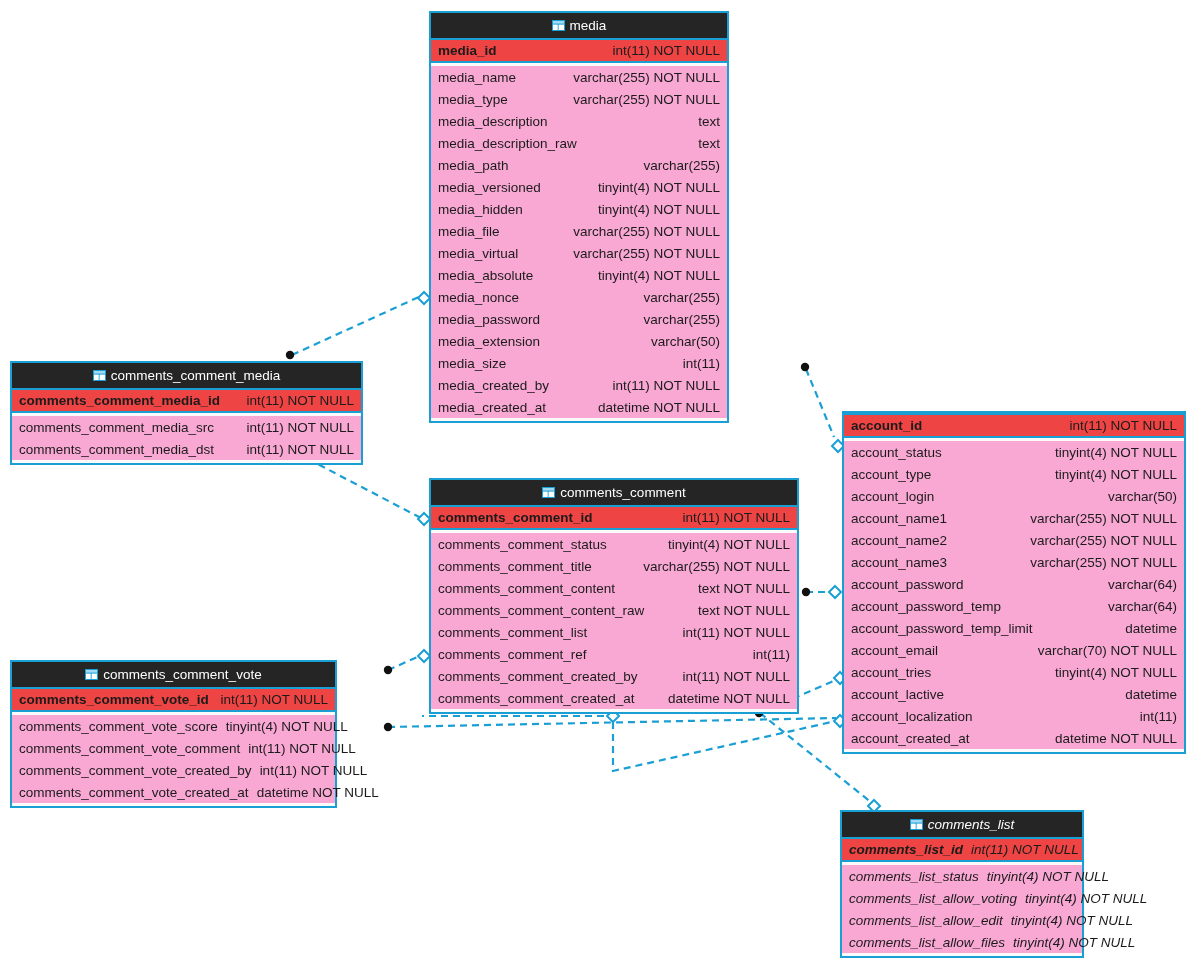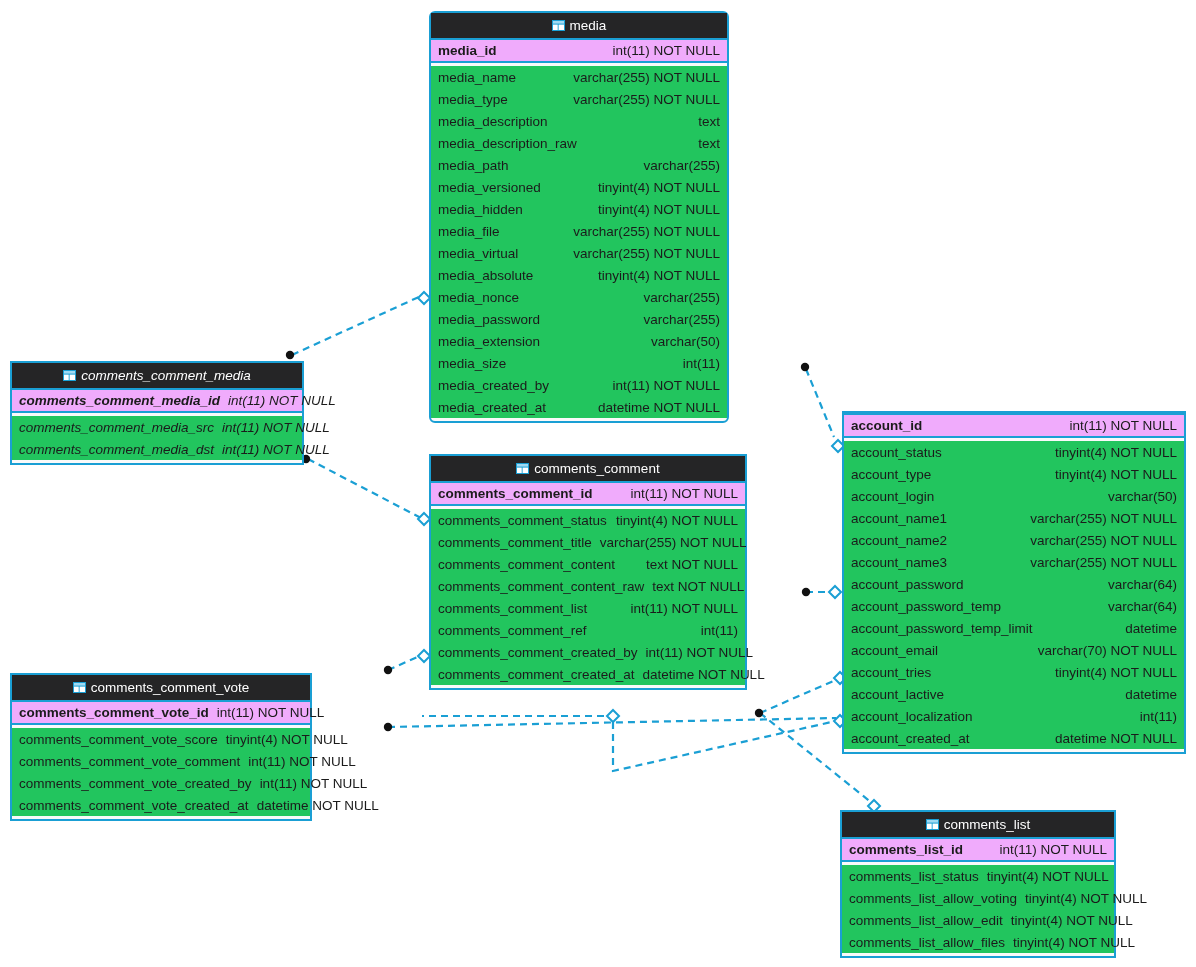--- a/index.html
+++ b/index.html
@@ -42,31 +42,31 @@
     border-top:2px solid #1a9fd4;
     border-bottom:2px solid #1a9fd4;
     height:25px;
     display:flex;
     align-items:center;
     padding:0 7px;
     box-sizing:border-box;
     font-weight:bold;
     font-size:13.5px;
     color:#1b1b1b;
-    background:#f0abfc;
+    background:#ef4444;
   }
   .col-row{
     height:22px;
     display:flex;
     align-items:center;
     padding:0 7px;
     box-sizing:border-box;
     font-size:13.5px;
     color:#1b1b1b;
-    background:#22c55e;
+    background:#f9a8d4;
   }
   .col-name{flex:0 0 auto;white-space:nowrap;}
   .col-spacer{flex:1 1 auto;min-width:8px;}
   .col-type{flex:0 0 auto;white-space:nowrap;text-align:center;}
   .cols-wrap{padding:3px 0 3px 0;}
   .pk-row .col-type{font-weight:normal;}
 </style>
 </head>
 <body>
 
@@ -111,21 +111,21 @@
       <polygon points="424,513 430,519 424,525 418,519"></polygon>
       <polygon points="424,650 430,656 424,662 418,656"></polygon>
       <polygon points="835,586 841,592 835,598 829,592"></polygon>
       <polygon points="840,672 846,678 840,684 834,678"></polygon>
       <polygon points="840,715 846,721 840,727 834,721"></polygon>
       <polygon points="874,800 880,806 874,812 868,806"></polygon>
       <polygon points="613,710 619,716 613,722 607,716"></polygon>
     </g>
   </svg>
 
-<div class="table-box" style="left: 429px; top: 11px; width: 300px; border-radius: 6px;">
+<div class="table-box" style="left: 429px; top: 11px; width: 300px;">
       <div class="tbl-header"><span class="tbl-icon"><svg width="13" height="11" viewBox="0 0 13 11">
             <rect x="0" y="0" width="13" height="11" fill="#1a9fd4"></rect>
             <rect x="1" y="1" width="11" height="2.6" fill="#9fd9f2"></rect>
             <rect x="1" y="4.6" width="4.7" height="5.4" fill="#ffffff"></rect>
             <rect x="6.6" y="4.6" width="5.4" height="5.4" fill="#ffffff"></rect>
           </svg></span><span>media</span></div>
       <div class="pk-row">
         <span class="col-name">media_id</span>
         <span class="col-spacer"></span>
         <span class="col-type">int(11) NOT NULL</span>
@@ -206,21 +206,21 @@
           <span class="col-spacer"></span>
           <span class="col-type">int(11) NOT NULL</span>
         </div>
         <div class="col-row">
           <span class="col-name">media_created_at</span>
           <span class="col-spacer"></span>
           <span class="col-type">datetime NOT NULL</span>
         </div>
       </div>
     </div>
-    <div class="table-box" style="left: 10px; top: 361px; width: 294px; font-style: italic;">
+    <div class="table-box" style="left: 10px; top: 361px; width: 353px;">
       <div class="tbl-header"><span class="tbl-icon"><svg width="13" height="11" viewBox="0 0 13 11">
             <rect x="0" y="0" width="13" height="11" fill="#1a9fd4"></rect>
             <rect x="1" y="1" width="11" height="2.6" fill="#9fd9f2"></rect>
             <rect x="1" y="4.6" width="4.7" height="5.4" fill="#ffffff"></rect>
             <rect x="6.6" y="4.6" width="5.4" height="5.4" fill="#ffffff"></rect>
           </svg></span><span>comments_comment_media</span></div>
       <div class="pk-row">
         <span class="col-name">comments_comment_media_id</span>
         <span class="col-spacer"></span>
         <span class="col-type">int(11) NOT NULL</span>
@@ -231,21 +231,21 @@
           <span class="col-spacer"></span>
           <span class="col-type">int(11) NOT NULL</span>
         </div>
         <div class="col-row">
           <span class="col-name">comments_comment_media_dst</span>
           <span class="col-spacer"></span>
           <span class="col-type">int(11) NOT NULL</span>
         </div>
       </div>
     </div>
-    <div class="table-box" style="left: 429px; top: 454px; width: 318px;">
+    <div class="table-box" style="left: 429px; top: 478px; width: 370px;">
       <div class="tbl-header"><span class="tbl-icon"><svg width="13" height="11" viewBox="0 0 13 11">
             <rect x="0" y="0" width="13" height="11" fill="#1a9fd4"></rect>
             <rect x="1" y="1" width="11" height="2.6" fill="#9fd9f2"></rect>
             <rect x="1" y="4.6" width="4.7" height="5.4" fill="#ffffff"></rect>
             <rect x="6.6" y="4.6" width="5.4" height="5.4" fill="#ffffff"></rect>
           </svg></span><span>comments_comment</span></div>
       <div class="pk-row">
         <span class="col-name">comments_comment_id</span>
         <span class="col-spacer"></span>
         <span class="col-type">int(11) NOT NULL</span>
@@ -365,21 +365,21 @@
           <span class="col-spacer"></span>
           <span class="col-type">int(11)</span>
         </div>
         <div class="col-row">
           <span class="col-name">account_created_at</span>
           <span class="col-spacer"></span>
           <span class="col-type">datetime NOT NULL</span>
         </div>
       </div>
     </div>
-    <div class="table-box" style="left: 10px; top: 660px; width: 302px; margin-top: 13px;">
+    <div class="table-box" style="left: 10px; top: 660px; width: 327px;">
       <div class="tbl-header"><span class="tbl-icon"><svg width="13" height="11" viewBox="0 0 13 11">
             <rect x="0" y="0" width="13" height="11" fill="#1a9fd4"></rect>
             <rect x="1" y="1" width="11" height="2.6" fill="#9fd9f2"></rect>
             <rect x="1" y="4.6" width="4.7" height="5.4" fill="#ffffff"></rect>
             <rect x="6.6" y="4.6" width="5.4" height="5.4" fill="#ffffff"></rect>
           </svg></span><span>comments_comment_vote</span></div>
       <div class="pk-row">
         <span class="col-name">comments_comment_vote_id</span>
         <span class="col-spacer"></span>
         <span class="col-type">int(11) NOT NULL</span>
@@ -400,21 +400,21 @@
           <span class="col-spacer"></span>
           <span class="col-type">int(11) NOT NULL</span>
         </div>
         <div class="col-row">
           <span class="col-name">comments_comment_vote_created_at</span>
           <span class="col-spacer"></span>
           <span class="col-type">datetime NOT NULL</span>
         </div>
       </div>
     </div>
-    <div class="table-box" style="left: 840px; top: 810px; width: 276px;">
+    <div class="table-box" style="left: 840px; top: 810px; width: 244px; font-style: italic;">
       <div class="tbl-header"><span class="tbl-icon"><svg width="13" height="11" viewBox="0 0 13 11">
             <rect x="0" y="0" width="13" height="11" fill="#1a9fd4"></rect>
             <rect x="1" y="1" width="11" height="2.6" fill="#9fd9f2"></rect>
             <rect x="1" y="4.6" width="4.7" height="5.4" fill="#ffffff"></rect>
             <rect x="6.6" y="4.6" width="5.4" height="5.4" fill="#ffffff"></rect>
           </svg></span><span>comments_list</span></div>
       <div class="pk-row">
         <span class="col-name">comments_list_id</span>
         <span class="col-spacer"></span>
         <span class="col-type">int(11) NOT NULL</span>

